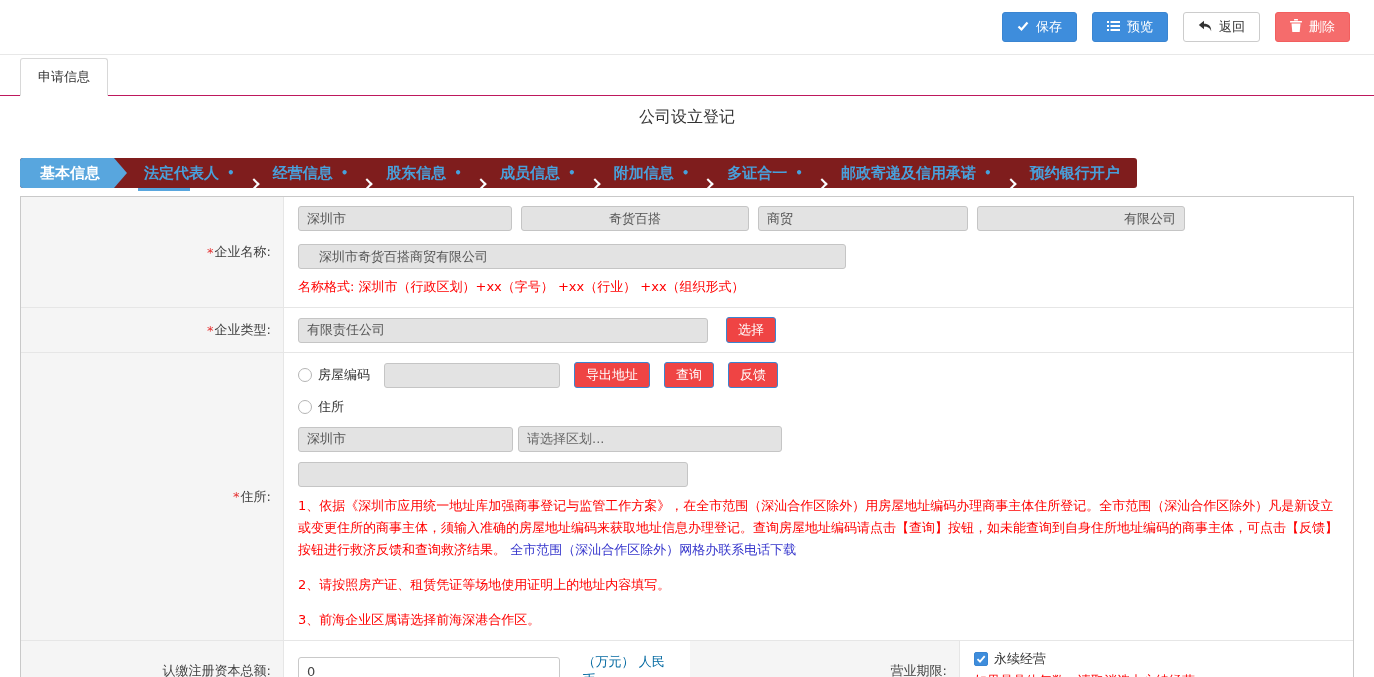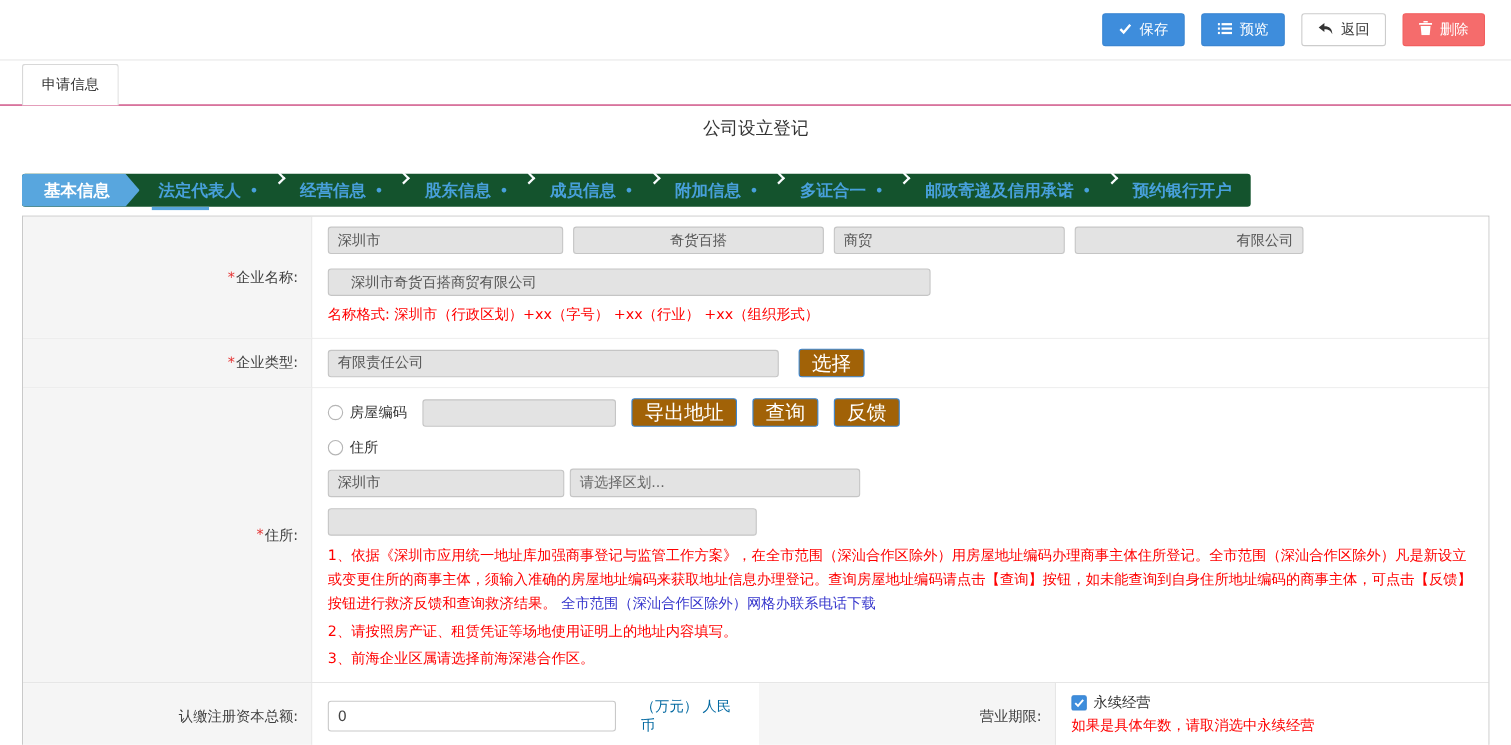--- a/index.html
+++ b/index.html
@@ -25,21 +25,21 @@
   .tabstrip { position:relative; height:41px; border-bottom:1px solid #be185d; }
   .tab { position:absolute; bottom:-1px; left:20px; background:#fff;
          border:1px solid #d8d8d8; border-bottom-color:#fff;
          border-radius:3px 3px 0 0; padding:9px 17px; font-size:13px; color:#333;
          cursor:pointer; }
 
   .page-title { text-align:center; font-size:16px; color:#333; padding:11px 0 4px; }
 
   
   .steps-wrap { position:relative; margin:26px 0 0 20px; }
-  .steps { display:inline-flex; align-items:flex-start; background:#14532d;
+  .steps { display:inline-flex; align-items:flex-end; background:#7f1d1d;
            height:30px; border-radius:3px; }
   .step { font-size:15px; font-weight:bold; color:#48a0db; padding:0 17px;
           display:flex; align-items:center; gap:8px; line-height:30px;
           cursor:pointer; white-space:nowrap; }
   .step .dot { font-size:12px; }
   .step-active { background:#58a6de; color:#fff; padding:0 27px 0 20px;
           clip-path:polygon(0 0, calc(100% - 13px) 0, 100% 50%, calc(100% - 13px) 100%, 0 100%);
           border-radius:3px 0 0 3px; cursor:default; }
   .chev { width:8px; height:8px; border-top:2px solid #fbfdff; border-right:2px solid #fbfdff;
           transform:rotate(45deg); flex:none; margin:0 -2px; }
@@ -64,31 +64,31 @@
   .iline { display:flex; align-items:center; gap:9px; }
   .mb { margin-bottom:13px; }
   .mb-s { margin-bottom:10px; }
 
   .inp { height:25px; border:1px solid #c9c9c9; border-radius:3px; padding:0 8px;
          font-size:13px; color:#444; font-family:inherit; background:#fff; }
   .inp.gray { background:#e3e3e3; color:#555; border-color:#c5c5c5; }
   .inp::placeholder { color:#9a9a9a; }
 
   .hint { color:#f00; margin-top:7px; line-height:1.7; }
-  .note { color:#f00; line-height:22px; margin-top:3px; }
+  .note { color:#f00; line-height:22px; margin-top:13px; }
   .note-link { color:#3535cc; cursor:pointer; }
 
   .selbox { height:26px; border:1px solid #c9c9c9; border-radius:3px;
             display:inline-flex; align-items:center; justify-content:space-between;
             padding:0 8px; color:#555; background:#fff; cursor:pointer; }
   .selbox.gray { background:#e3e3e3; color:#666; cursor:default; border-color:#c5c5c5; }
 
   .btn-sm { display:inline-flex; align-items:center; height:26px; padding:0 11px;
-            background:#a16207; color:#fff; border:1px solid #3a85d1; border-radius:3px;
-            font-size:18px; cursor:pointer; white-space:nowrap; }
+            background:#ef4444; color:#fff; border:1px solid #3a85d1; border-radius:3px;
+            font-size:13px; cursor:pointer; white-space:nowrap; }
 
   .radio { width:14px; height:14px; border:1px solid #b5b5b5; border-radius:50%;
            background:#fff; display:inline-block; flex:none; cursor:pointer; }
   .ckb { width:14px; height:14px; background:#3e8ddc; border:1px solid #3a85d1;
          border-radius:2px; display:inline-flex; align-items:center; justify-content:center;
          flex:none; cursor:pointer; }
 
   .unit { color:#0369a1; margin-left:23px; }
 </style>
 </head>

